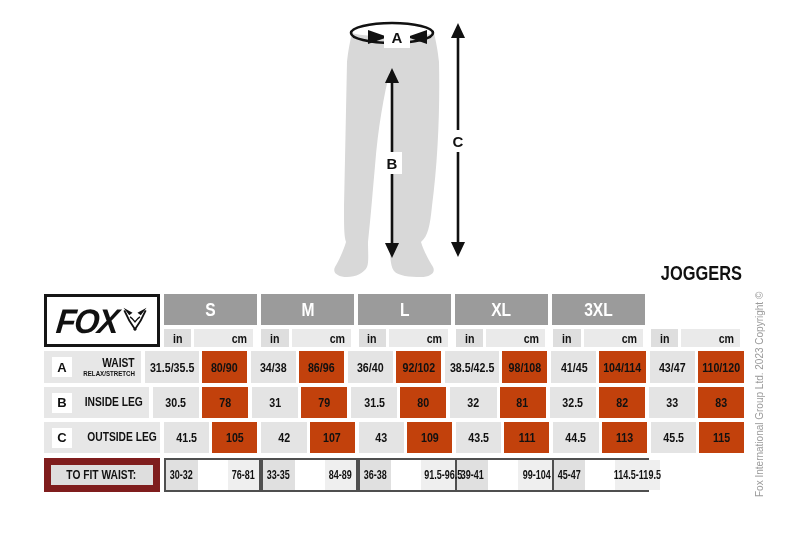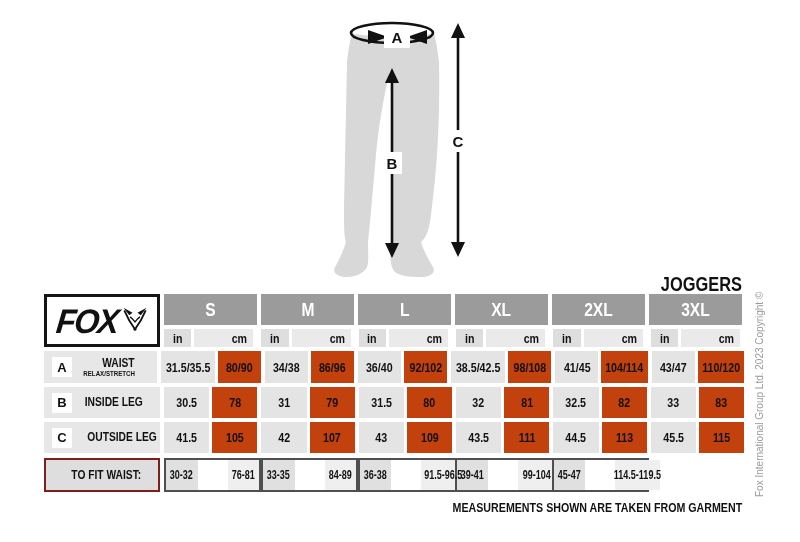--- a/index.html
+++ b/index.html
@@ -7,21 +7,21 @@
     position:relative;width:800px;height:542px;background:#ffffff;
     overflow:hidden;font-family:"Liberation Sans",sans-serif;color:#111;
   }
   .cond{display:inline-block;transform:scaleX(0.82);transform-origin:50% 50%;white-space:nowrap;}
   .cond-r{display:inline-block;transform:scaleX(0.82);transform-origin:100% 50%;white-space:nowrap;}
 
   
   #diagram{position:absolute;left:0;top:0;}
 
   
-  #joggers-title{position:absolute;top:273px;right:58px;font-size:20px;font-weight:bold;letter-spacing:0;}
+  #joggers-title{position:absolute;top:262px;right:58px;font-size:20px;font-weight:bold;letter-spacing:0;}
   #footnote{position:absolute;top:500px;right:58px;font-size:13px;font-weight:bold;}
   #copyright{
     position:absolute;left:754px;top:497px;transform:rotate(-90deg);transform-origin:0 0;
     white-space:nowrap;font-size:10px;color:#9a9a9a;
   }
 
   
   #size-table{position:absolute;left:44px;top:294px;width:704px;}
   .fox-box{
     position:absolute;left:0;top:0;width:116px;height:53px;background:#fff;
@@ -35,28 +35,28 @@
     display:flex;align-items:center;justify-content:center;}
   .unit-row{display:flex;margin-left:120px;margin-top:4px;height:18px;}
   .ucell{width:58px;display:flex;align-items:center;justify-content:center;font-weight:bold;font-size:13px;}
   .u-in{background:#dedede;margin-right:3px;}
   .u-cm{background:#eaeaea;margin-right:8px;padding-left:32px;}
   .data-row{display:flex;margin-top:4px;height:31px;}
   .row-a{height:32px;}
   .label-cell{width:116px;margin-right:4px;background:#e7e7e7;display:flex;align-items:center;}
   .letter-box{width:20px;height:20px;background:#fff;margin-left:8px;flex:none;
     display:flex;align-items:center;justify-content:center;font-weight:bold;font-size:13px;}
-  .label-text{flex:1;text-align:right;padding-right:22px;font-weight:bold;font-size:12.5px;line-height:1.05;}
+  .label-text{flex:1;text-align:right;padding-right:6px;font-weight:bold;font-size:12.5px;line-height:1.05;}
   .sublabel{font-size:7.5px;display:block;}
   .dcell{width:62px;display:flex;align-items:center;justify-content:center;font-weight:bold;font-size:13px;}
   .d-in{background:#e4e4e4;margin-right:3px;}
   .d-cm{background:#c2410c;margin-right:4px;}
   .fit-row{display:flex;margin-top:5px;height:34px;}
-  .fit-label{width:116px;margin-right:4px;background:#dedede;border:2px solid #7f1d1d;box-sizing:border-box;
-    display:flex;align-items:center;justify-content:center;padding-right:7px;font-weight:bold;font-size:12.5px;}
+  .fit-label{width:116px;margin-right:4px;background:#dedede;border:7px solid #7f1d1d;box-sizing:border-box;
+    display:flex;align-items:center;justify-content:flex-start;padding-right:7px;font-weight:bold;font-size:12.5px;}
   .fit-group{width:97px;border:2px solid #4f4f4f;box-sizing:border-box;display:flex;background:#fff;flex:none;gap:27px;}
   .fit-cell{width:45px;display:flex;align-items:center;justify-content:center;font-weight:bold;font-size:12px;}
   .f-in{background:#e0e0e0;margin-right:3px;}
   .f-cm{background:#efefef;}
   .fit-cell .cond{transform:scaleX(0.75);}
 </style>
 </head>
 <body>
 
 <div id="root">
@@ -126,23 +126,20 @@
       <div class="size-head">
           <span class="cond">M</span>
         </div>
       <div class="size-head">
           <span class="cond">L</span>
         </div>
       <div class="size-head">
           <span class="cond">XL</span>
         </div>
       <div class="size-head">
-          <span class="cond">2XL</span>
-        </div>
-      <div class="size-head">
           <span class="cond">3XL</span>
         </div>
     </div>
 
     <div class="unit-row">
       <div class="ucell u-in">
           <span class="cond">in</span>
         </div>
       <div class="ucell u-cm">
           <span class="cond">cm</span>
@@ -349,18 +346,15 @@
             <span class="cond">45-47</span>
           </div>
         <div class="fit-cell f-cm">
             <span class="cond">114.5-119.5</span>
           </div>
       </div>
     </div>
 
   </div>
 
-  <div id="footnote">
-    <span class="cond-r">MEASUREMENTS SHOWN ARE TAKEN FROM GARMENT</span>
-  </div>
   <div id="copyright">Fox International Group Ltd. 2023 Copyright ©</div>
 
 </div>
 
 </body></html>

